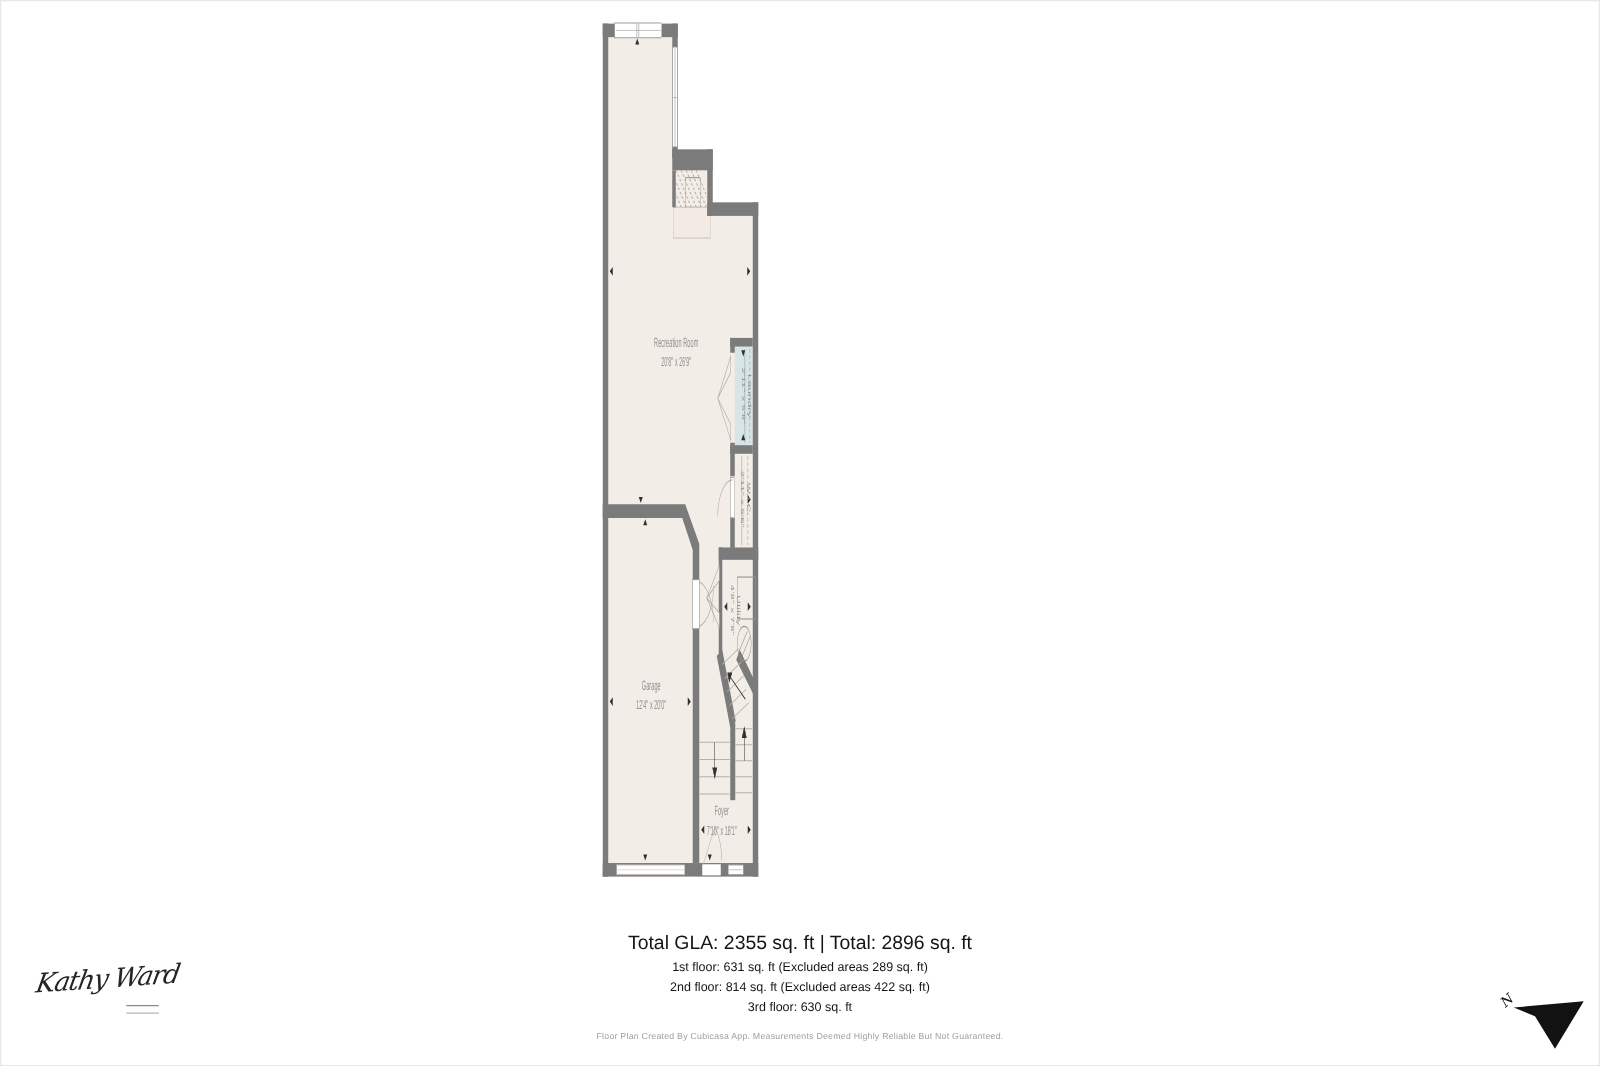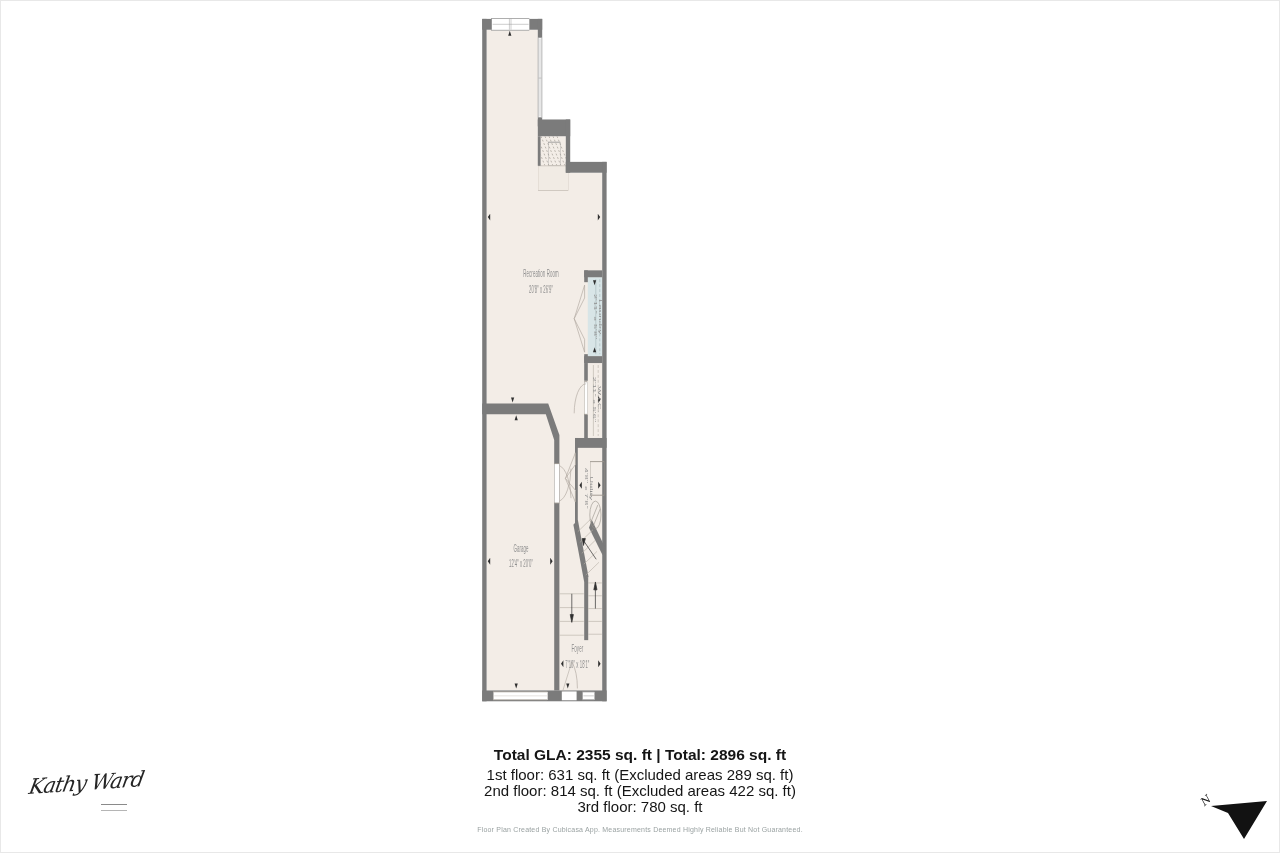--- a/index.html
+++ b/index.html
@@ -5,22 +5,22 @@
   html,body{margin:0;padding:0;background:#ffffff;}
   .page{position:relative;width:1280px;height:853px;background:#ffffff;overflow:hidden;
         font-family:"Liberation Sans",sans-serif;border:1px solid #e8e8e8;box-sizing:border-box;padding-left:10px;}
   .plan-svg{position:absolute;left:480px;top:10px;}
   text{font-family:"Liberation Sans",sans-serif;}
   .room-name{font-size:11px;letter-spacing:.2px;}
   .room-dims{font-size:10.5px;letter-spacing:.2px;}
   .room-name-sm{font-size:9.5px;letter-spacing:.2px;}
   .room-dims-sm{font-size:9px;letter-spacing:.2px;}
   .summary{position:absolute;left:0;top:745px;width:100%;text-align:center;color:#151515;}
-  .summary .title{font-size:15.5px;font-weight:bold;margin:0 0 3px 0;}
-  .summary .line{font-size:15px;line-height:16.2px;margin:0;}
+  .summary .title{font-size:15.5px;font-weight:normal;margin:0 0 3px 0;}
+  .summary .line{font-size:10px;line-height:16.2px;margin:0;}
   .disclaimer{position:absolute;left:0;top:825px;width:100%;text-align:center;
               font-size:7px;color:#9aa2a2;letter-spacing:.2px;}
   .signature{position:absolute;left:28px;top:770px;width:140px;height:55px;color:#252525;}
   .signature .name{font-family:"DejaVu Serif",serif;font-style:italic;font-size:21px;
                    letter-spacing:-1px;transform:rotate(-4deg) skewX(-14deg);display:inline-block;}
   .signature .subtext{position:absolute;left:72px;top:33px;width:26px;height:5px;
                       border-top:1px solid #8a8a8a;border-bottom:1px solid #b5b5b5;}
   .compass{position:absolute;left:1198px;top:791px;width:74px;height:54px;}
   .compass .n{position:absolute;left:2px;top:2px;font-family:"DejaVu Serif",serif;font-style:italic;
               font-size:11px;color:#111;transform:rotate(-40deg);}
@@ -188,21 +188,21 @@
       <text class="room-name-sm" transform="translate(752,494) rotate(90)">Utility</text>
       <text class="room-dims-sm" transform="translate(739,494) rotate(90)">4'8" x 7'8"</text>
     </g>
     </svg>
   </svg>
 
   <div class="summary">
     <p class="title">Total GLA: 2355 sq. ft | Total: 2896 sq. ft</p>
     <p class="line">1st floor: 631 sq. ft (Excluded areas 289 sq. ft)</p>
     <p class="line">2nd floor: 814 sq. ft (Excluded areas 422 sq. ft)</p>
-    <p class="line">3rd floor: 780 sq. ft</p>
+    <p class="line">3rd floor: 630 sq. ft</p>
   </div>
 
   <div class="disclaimer">Floor Plan Created By Cubicasa App. Measurements Deemed Highly Reliable But Not Guaranteed.</div>
 
   <div class="signature">
     <span class="name">Kathy Ward</span>
     <span class="subtext"></span>
   </div>
 
   <div class="compass">

